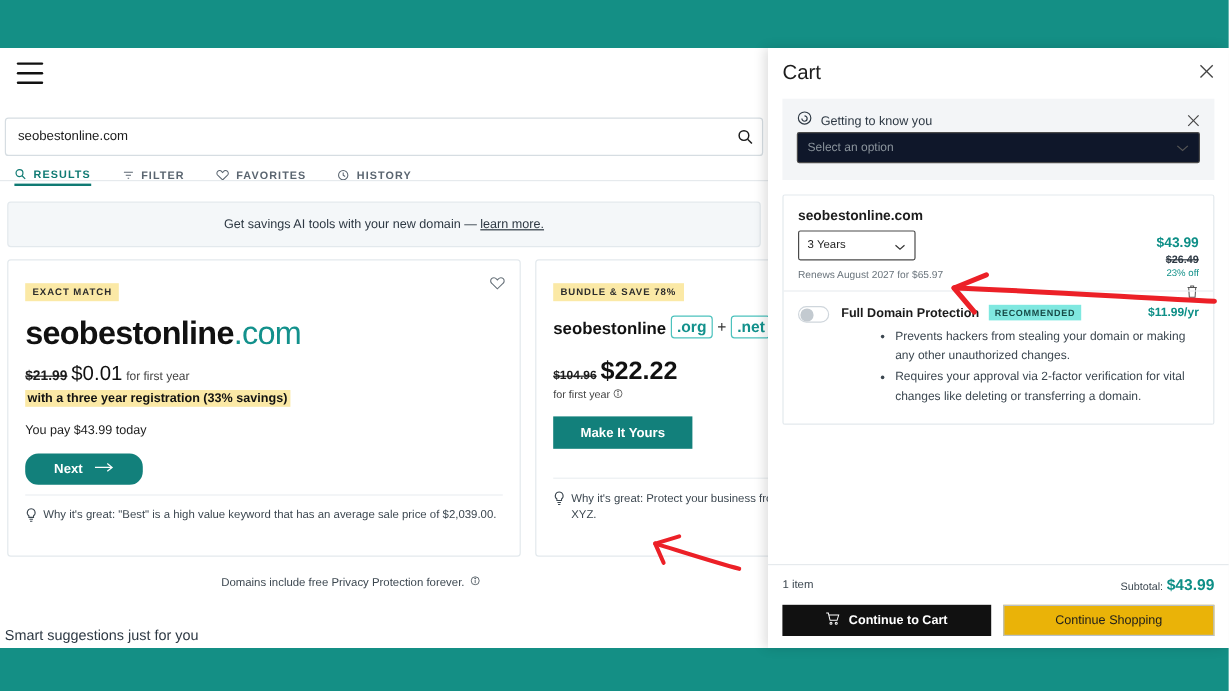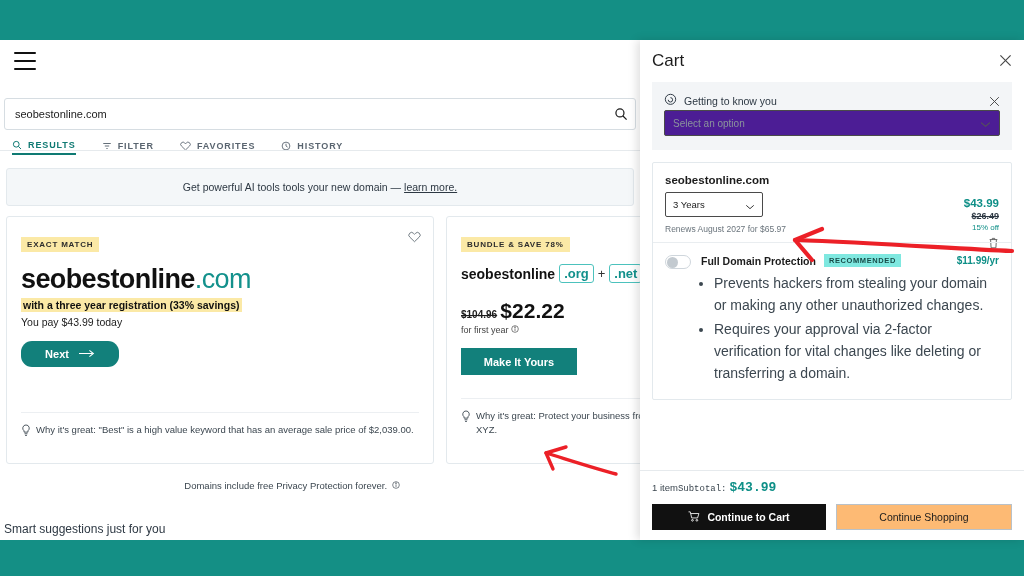--- a/index.html
+++ b/index.html
@@ -99,21 +99,21 @@
 
   .price-line { margin-top: 8px; font-size: 11.5px; color:#1c1c1c; }
   .strike { text-decoration: line-through; font-weight: 700; color:#1c1c1c; }
   .price-big { font-size: 17px; font-weight: 400; color:#111; }
   .muted-sm { font-size: 10px; color: #444; }
 
   .highlight {
     display:inline-block; background:#fbe9a6; font-size:10.5px;
     font-weight:700; color:#111; padding:1px 2px; margin-top:3px;
   }
-  .today { font-size:10.5px; color:#1c1c1c; margin-top:3px; }
+  .today { font-size:10.5px; color:#1c1c1c; margin-top:13px; }
 
   .btn-teal {
     margin-top: 13px;
     background: #12807b; color: #fff; border: 0;
     font-family: "Liberation Sans", sans-serif;
     font-size: 11px; font-weight: 700;
     display: inline-flex; align-items:center; justify-content:center; gap:10px;
     cursor: pointer;
   }
   #btn-next { width: 98px; height: 26px; border-radius: 11px; }
@@ -168,21 +168,21 @@
   #cart-body { flex: 1; overflow: hidden; padding: 0 12px; }
 
   #survey {
     background: #f3f5f7; padding: 10px 12px 14px 12px;
   }
   #survey-top { display:flex; align-items:center; justify-content:space-between; }
   #survey-titlewrap { display:flex; align-items:center; gap:7px; }
   #survey-title { font-size: 10.5px; color:#2d3843; }
   #survey-q { font-size: 9.5px; color:#3c4750; margin: 8px 0 6px 4px; }
   #survey-select {
-    height: 26px; border: 1px solid #4a4a4a; border-radius: 2px; background:#4c1d95;
+    height: 26px; border: 1px solid #4a4a4a; border-radius: 2px; background:#0f172a;
     display:flex; align-items:center; justify-content:space-between;
     padding: 0 8px; cursor:pointer;
   }
   #survey-select-label { font-size: 10px; color:#8b949c; }
 
   #cart-item {
     margin-top: 12px; border: 1px solid #e3e9ed; border-radius: 2px;
   }
   #item-main { padding: 11px 12px 8px 12px; position: relative; }
   #item-domain { font-size: 11.5px; font-weight: 700; color:#1c1c1c; }
@@ -214,36 +214,36 @@
     display:flex; align-items:center; padding: 0 1px; cursor:pointer; flex:none; margin-top:1px;
   }
   .toggle .knob { width: 11px; height: 11px; border-radius: 50%; background: #c3cad0; }
   #addon-head { display:flex; align-items:center; gap:8px; }
   #addon-title { font-size: 10.5px; font-weight: 700; color:#1c1c1c;text-align:center; }
   #addon-badge {
     background:#7fe8e0; color:#174b48; font-size:7.5px; font-weight:700;
     letter-spacing:.6px; padding: 2px 5px;
   }
   #addon-list { margin: 6px 0 0 13px; padding:0; }
-  #addon-list li { font-size: 14px; color:#3c4750; line-height:1.55; margin-bottom:3px; }
+  #addon-list li { font-size: 10px; color:#3c4750; line-height:1.55; margin-bottom:3px;margin-left:32px; }
   #addon-price { position:absolute; right:12px; top: 12px; font-size: 10px; font-weight:700; color:#0e8f87; }
 
   #cart-footer { border-top: 1px solid #e6eaed; padding: 9px 12px 10px 12px; }
-  #subtotal-row { display:flex; align-items:center; }
+  #subtotal-row { display:flex; align-items:center; justify-content:space-between; }
   #item-count { font-size: 9.5px; color:#3c4750; }
-  #subtotal-wrap { font-size: 9px; color:#3c4750;font-family:Liberation Mono, monospace; }
+  #subtotal-wrap { font-size: 9px; color:#3c4750; }
   #subtotal-value { font-size: 13px; font-weight:700; color:#0e8f87; margin-left:3px; }
   #cart-buttons { display:flex; gap: 10px; margin-top: 9px; }
   #btn-continue-cart {
     flex: 1; height: 26px; background: #111; color:#fff; border:0; cursor:pointer;
     font-family:"Liberation Sans", sans-serif; font-size: 10.5px; font-weight:700;
     display:flex; align-items:center; justify-content:center; gap:7px;
   }
   #btn-continue-shopping {
-    flex: 1; height: 26px; background:#fdba74; color:#1c1c1c;
+    flex: 1; height: 26px; background:#eab308; color:#1c1c1c;
     border:1px solid #b9c1c8; cursor:pointer;
     font-family:"Liberation Sans", sans-serif; font-size: 10.5px;
     display:flex; align-items:center; justify-content:center;
   }
 
   
   #annotations { position:absolute; left:0; top:0; width:1024px; height:576px; pointer-events:none; z-index: 50; }
 </style>
 </head>
 <body>
@@ -308,38 +308,43 @@
             </svg>
           </span>
           <span class="tab-label">HISTORY</span>
         </div>
       </div>
     </div>
     <div id="tab-divider"></div>
 
     <div id="promo">
       <div id="promo-text">
-        <span>Get powerful AI tools tools your new domain — </span><span id="promo-link">learn more.</span>
+        <span>Get savings AI tools with your new domain — </span><span id="promo-link">learn more.</span>
       </div>
     </div>
 
     <div id="card-exact" class="card">
       <div class="card-inner">
         <span class="heart">
           <svg width="13" height="12" viewBox="0 0 18 16" fill="none" stroke="#6a747c" stroke-width="1.3">
             <path d="M9 14.5 2.6 8.3a3.7 3.7 0 1 1 5.2-5.2L9 4.3l1.2-1.2a3.7 3.7 0 1 1 5.2 5.2z"></path>
           </svg>
         </span>
 
         <span class="badge">EXACT MATCH</span>
 
         <div class="domain-title" style="margin-top:12px;">
           <span>seobestonline</span><span class="tld">.com</span>
         </div>
 
+        <div class="price-line">
+          <span class="strike">$21.99</span>
+          <span class="price-big">$0.01</span>
+          <span class="muted-sm">for first year</span>
+        </div>
 
         <div><span class="highlight">with a three year registration (33% savings)</span></div>
         <div class="today">You pay $43.99 today</div>
 
         <button class="btn-teal" id="btn-next">
           <span>Next</span>
           <span>
             <svg width="16" height="9" viewBox="0 0 20 10" fill="none" stroke="#fff" stroke-width="1.3">
               <line x1="0" y1="5" x2="17" y2="5"></line>
                 <polyline points="13,1 18,5 13,9"></polyline>
@@ -472,21 +477,21 @@
                 <polyline points="1,1.8 6,6.2 11,1.8"></polyline>
               </svg>
             </span>
           </div>
 
           <div id="item-renews">Renews August 2027 for $65.97</div>
 
           <div id="item-price-col">
             <div id="price-now">$43.99</div>
             <div id="price-was">$26.49</div>
-            <div id="price-off">15% off</div>
+            <div id="price-off">23% off</div>
             <div id="trash">
               <svg width="11" height="12" viewBox="0 0 12 14" fill="none" stroke="#555" stroke-width="1">
                 <polyline points="1.5,3 10.5,3"></polyline>
                   <path d="M2.6 3.2 3.2 12.6h5.6L9.4 3.2"></path>
                 <path d="M4.6 3V1.6h2.8V3"></path>
               </svg>
             </div>
           </div>
         </div>
 

